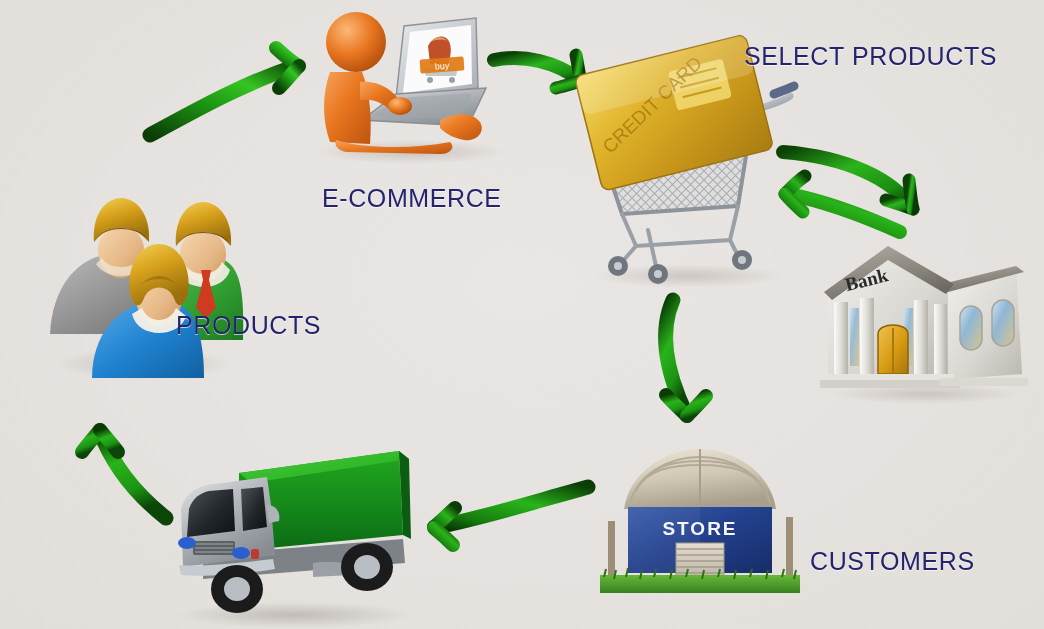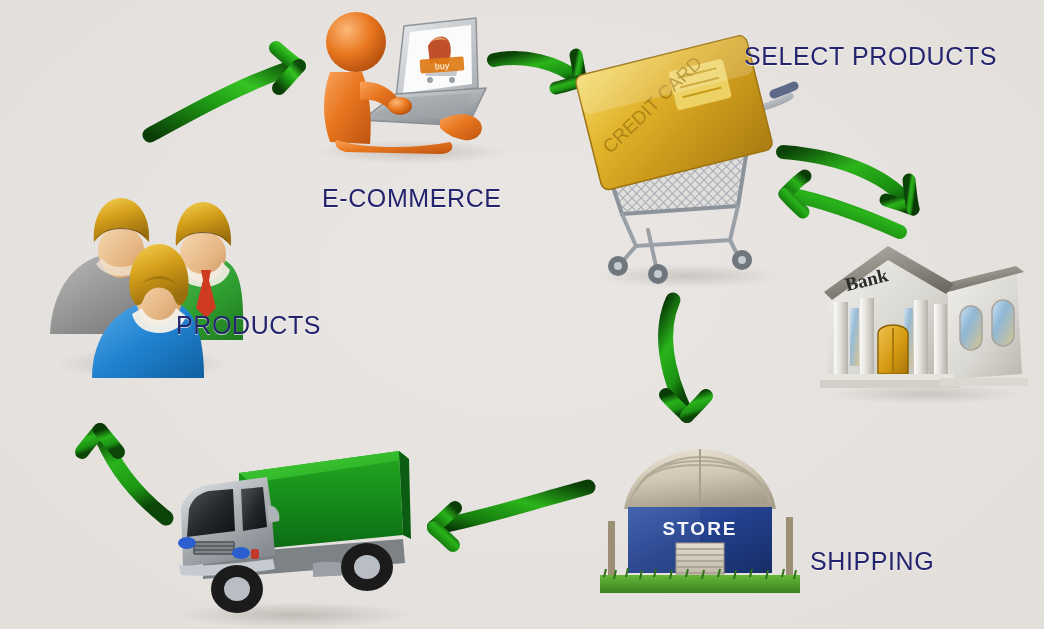--- a/index.html
+++ b/index.html
@@ -417,21 +417,21 @@
       <g>
         <rect x="8" y="78" width="7" height="62" fill="#9c8f75"></rect>
         <rect x="186" y="74" width="7" height="64" fill="#9c8f75"></rect>
         <rect x="0" y="132" width="200" height="18" fill="url(#grassG)"></rect>
         <path d="M4,134 L6,126 M14,136 L16,127 M26,134 L28,125 M40,136 L42,127 M54,134 L56,126 M70,136 L72,127
                  M86,134 L88,126 M102,136 L104,127 M118,134 L120,126 M134,136 L136,127 M150,134 L152,126
                  M166,136 L168,127 M182,134 L184,126 M194,136 L196,127" stroke="#2f7018" stroke-width="2"></path>
       </g>
     </svg>
   </div>
-  <div class="label" style="left:810px; top:547px;">SHIPPING</div>
+  <div class="label" style="left:810px; top:547px;">CUSTOMERS</div>
 
   <div class="node" id="truck">
     <svg width="250" height="185" viewBox="0 0 250 185">
       <defs>
         <linearGradient id="boxTop" x1="0" y1="0" x2="1" y2="1">
           <stop offset="0%" stop-color="#46cf3a"></stop>
             <stop offset="100%" stop-color="#22a81f"></stop>
         </linearGradient>
         <linearGradient id="boxSide" x1="0" y1="0" x2="0" y2="1">
           <stop offset="0%" stop-color="#23a81f"></stop>

